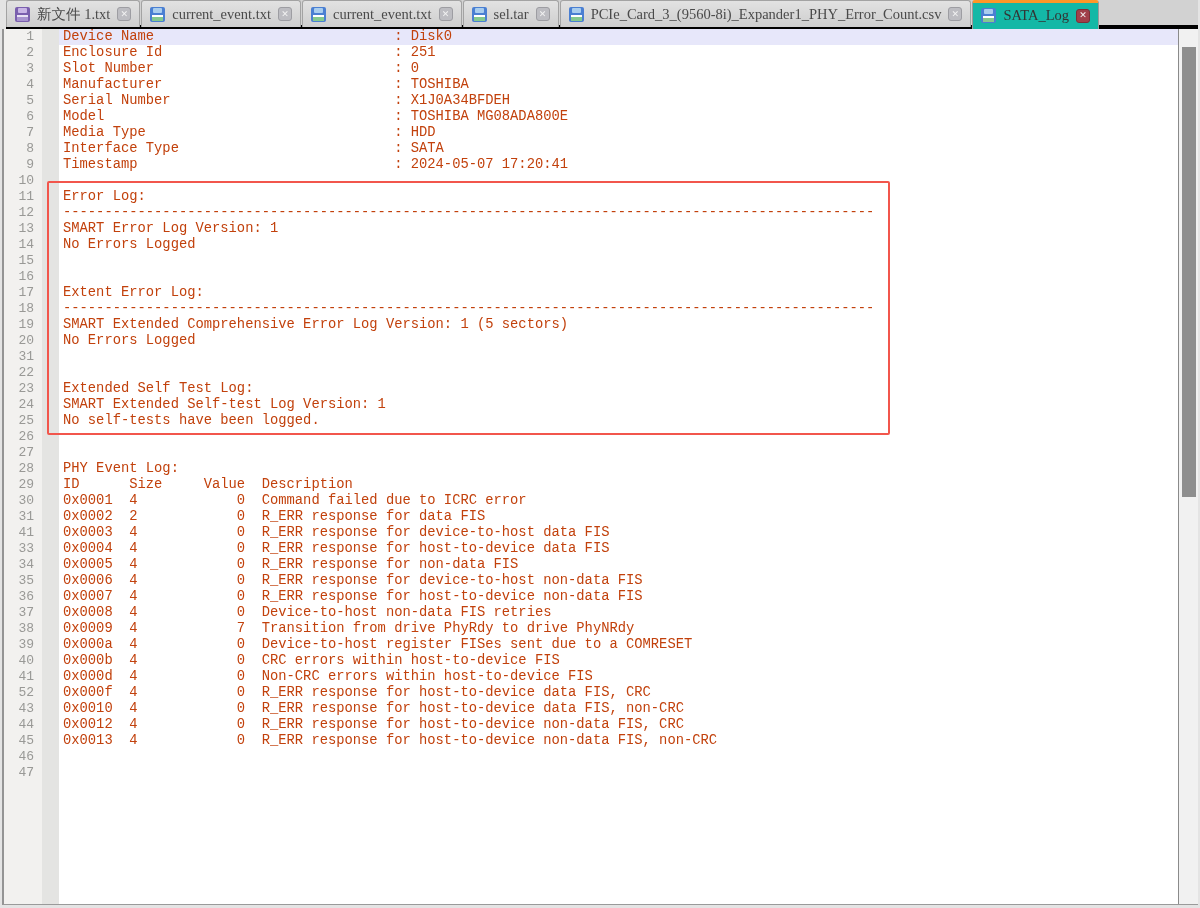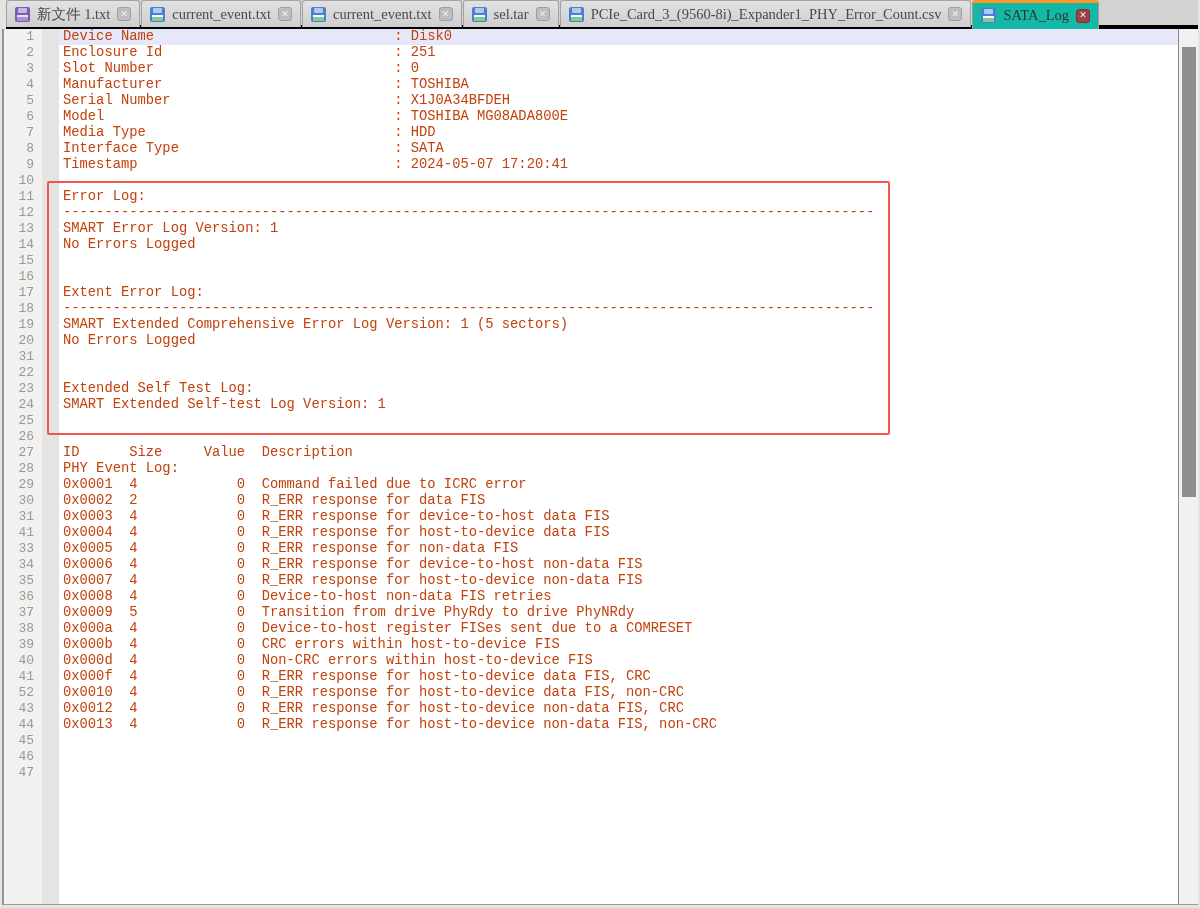--- a/index.html
+++ b/index.html
@@ -217,33 +217,34 @@
         <div class="line"></div>
         <div class="line"></div>
         <div class="line">Extent Error Log:</div>
         <div class="line">--------------------------------------------------------------------------------------------------</div>
         <div class="line">SMART Extended Comprehensive Error Log Version: 1 (5 sectors)</div>
         <div class="line">No Errors Logged</div>
         <div class="line"></div>
         <div class="line"></div>
         <div class="line">Extended Self Test Log:</div>
         <div class="line">SMART Extended Self-test Log Version: 1</div>
-        <div class="line"></div>
-        <div class="line"></div>
+        <div class="line">No self-tests have been logged.</div>
+        <div class="line"></div>
+        <div class="line"></div>
+        <div class="line">PHY Event Log:</div>
         <div class="line">ID      Size     Value  Description</div>
-        <div class="line">PHY Event Log:</div>
         <div class="line">0x0001  4            0  Command failed due to ICRC error</div>
         <div class="line">0x0002  2            0  R_ERR response for data FIS</div>
         <div class="line">0x0003  4            0  R_ERR response for device-to-host data FIS</div>
         <div class="line">0x0004  4            0  R_ERR response for host-to-device data FIS</div>
         <div class="line">0x0005  4            0  R_ERR response for non-data FIS</div>
         <div class="line">0x0006  4            0  R_ERR response for device-to-host non-data FIS</div>
         <div class="line">0x0007  4            0  R_ERR response for host-to-device non-data FIS</div>
         <div class="line">0x0008  4            0  Device-to-host non-data FIS retries</div>
-        <div class="line">0x0009  5            0  Transition from drive PhyRdy to drive PhyNRdy</div>
+        <div class="line">0x0009  4            7  Transition from drive PhyRdy to drive PhyNRdy</div>
         <div class="line">0x000a  4            0  Device-to-host register FISes sent due to a COMRESET</div>
         <div class="line">0x000b  4            0  CRC errors within host-to-device FIS</div>
         <div class="line">0x000d  4            0  Non-CRC errors within host-to-device FIS</div>
         <div class="line">0x000f  4            0  R_ERR response for host-to-device data FIS, CRC</div>
         <div class="line">0x0010  4            0  R_ERR response for host-to-device data FIS, non-CRC</div>
         <div class="line">0x0012  4            0  R_ERR response for host-to-device non-data FIS, CRC</div>
         <div class="line">0x0013  4            0  R_ERR response for host-to-device non-data FIS, non-CRC</div>
         <div class="line"></div>
         <div class="line"></div>
       </div>

